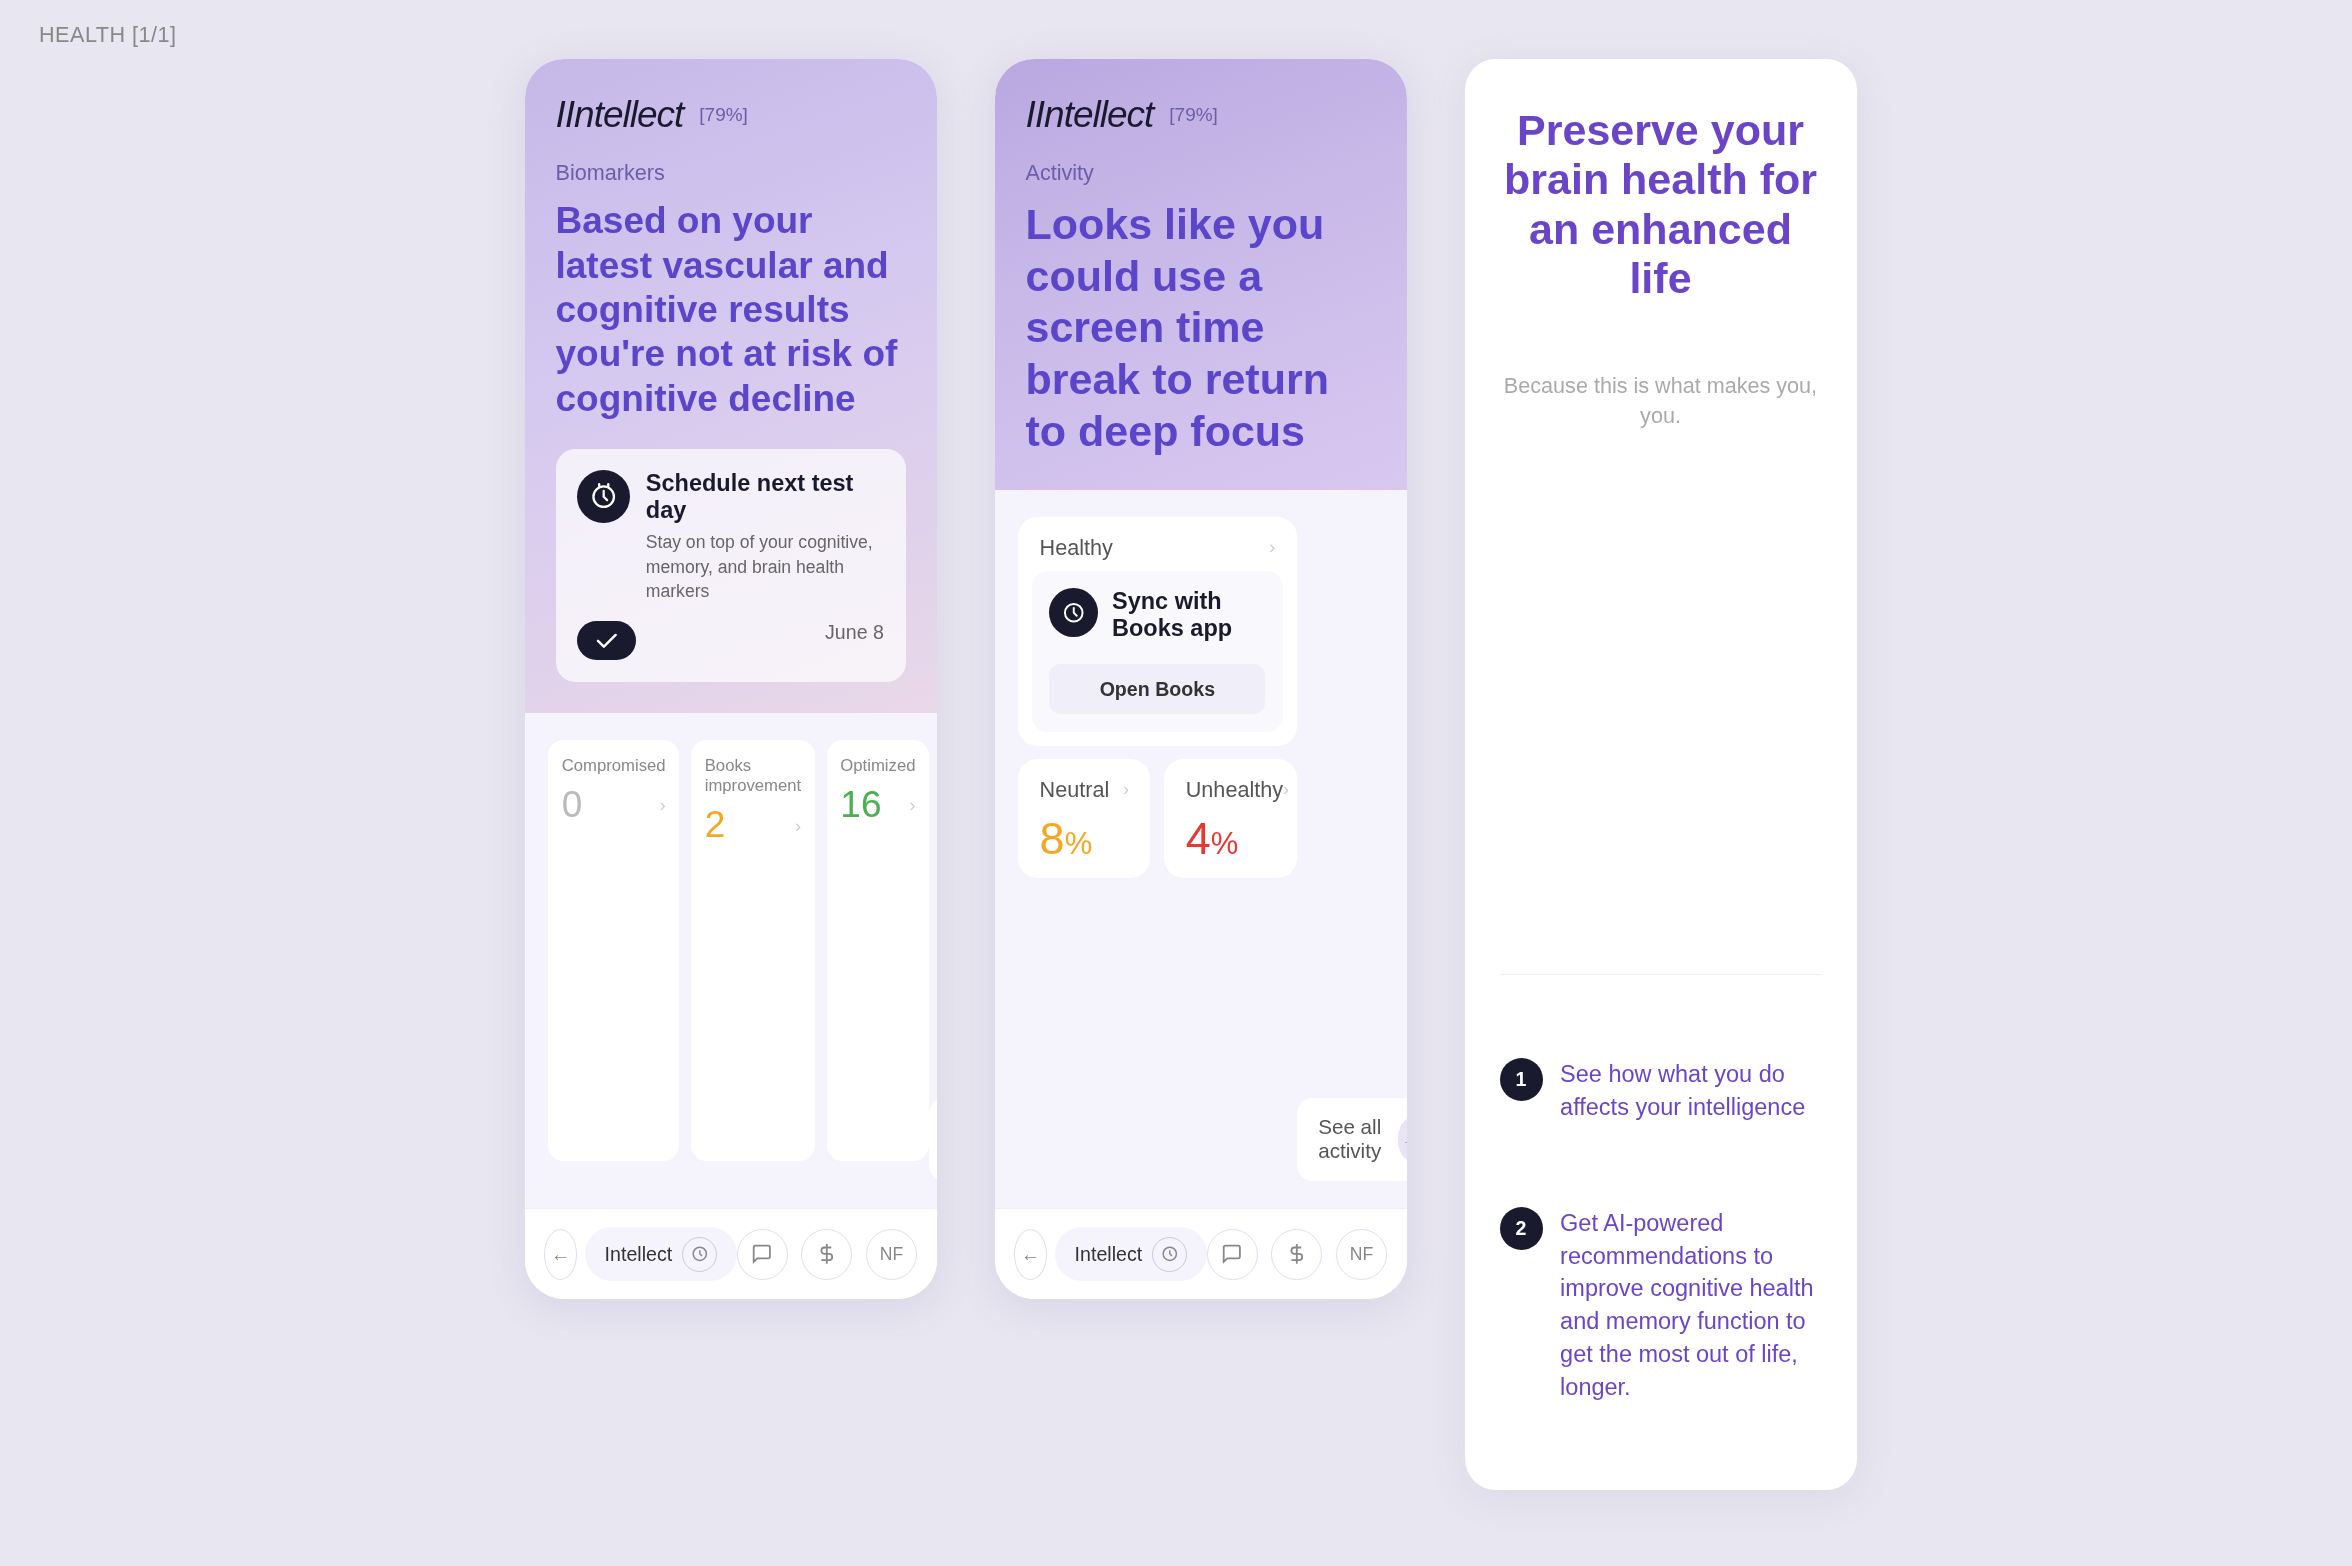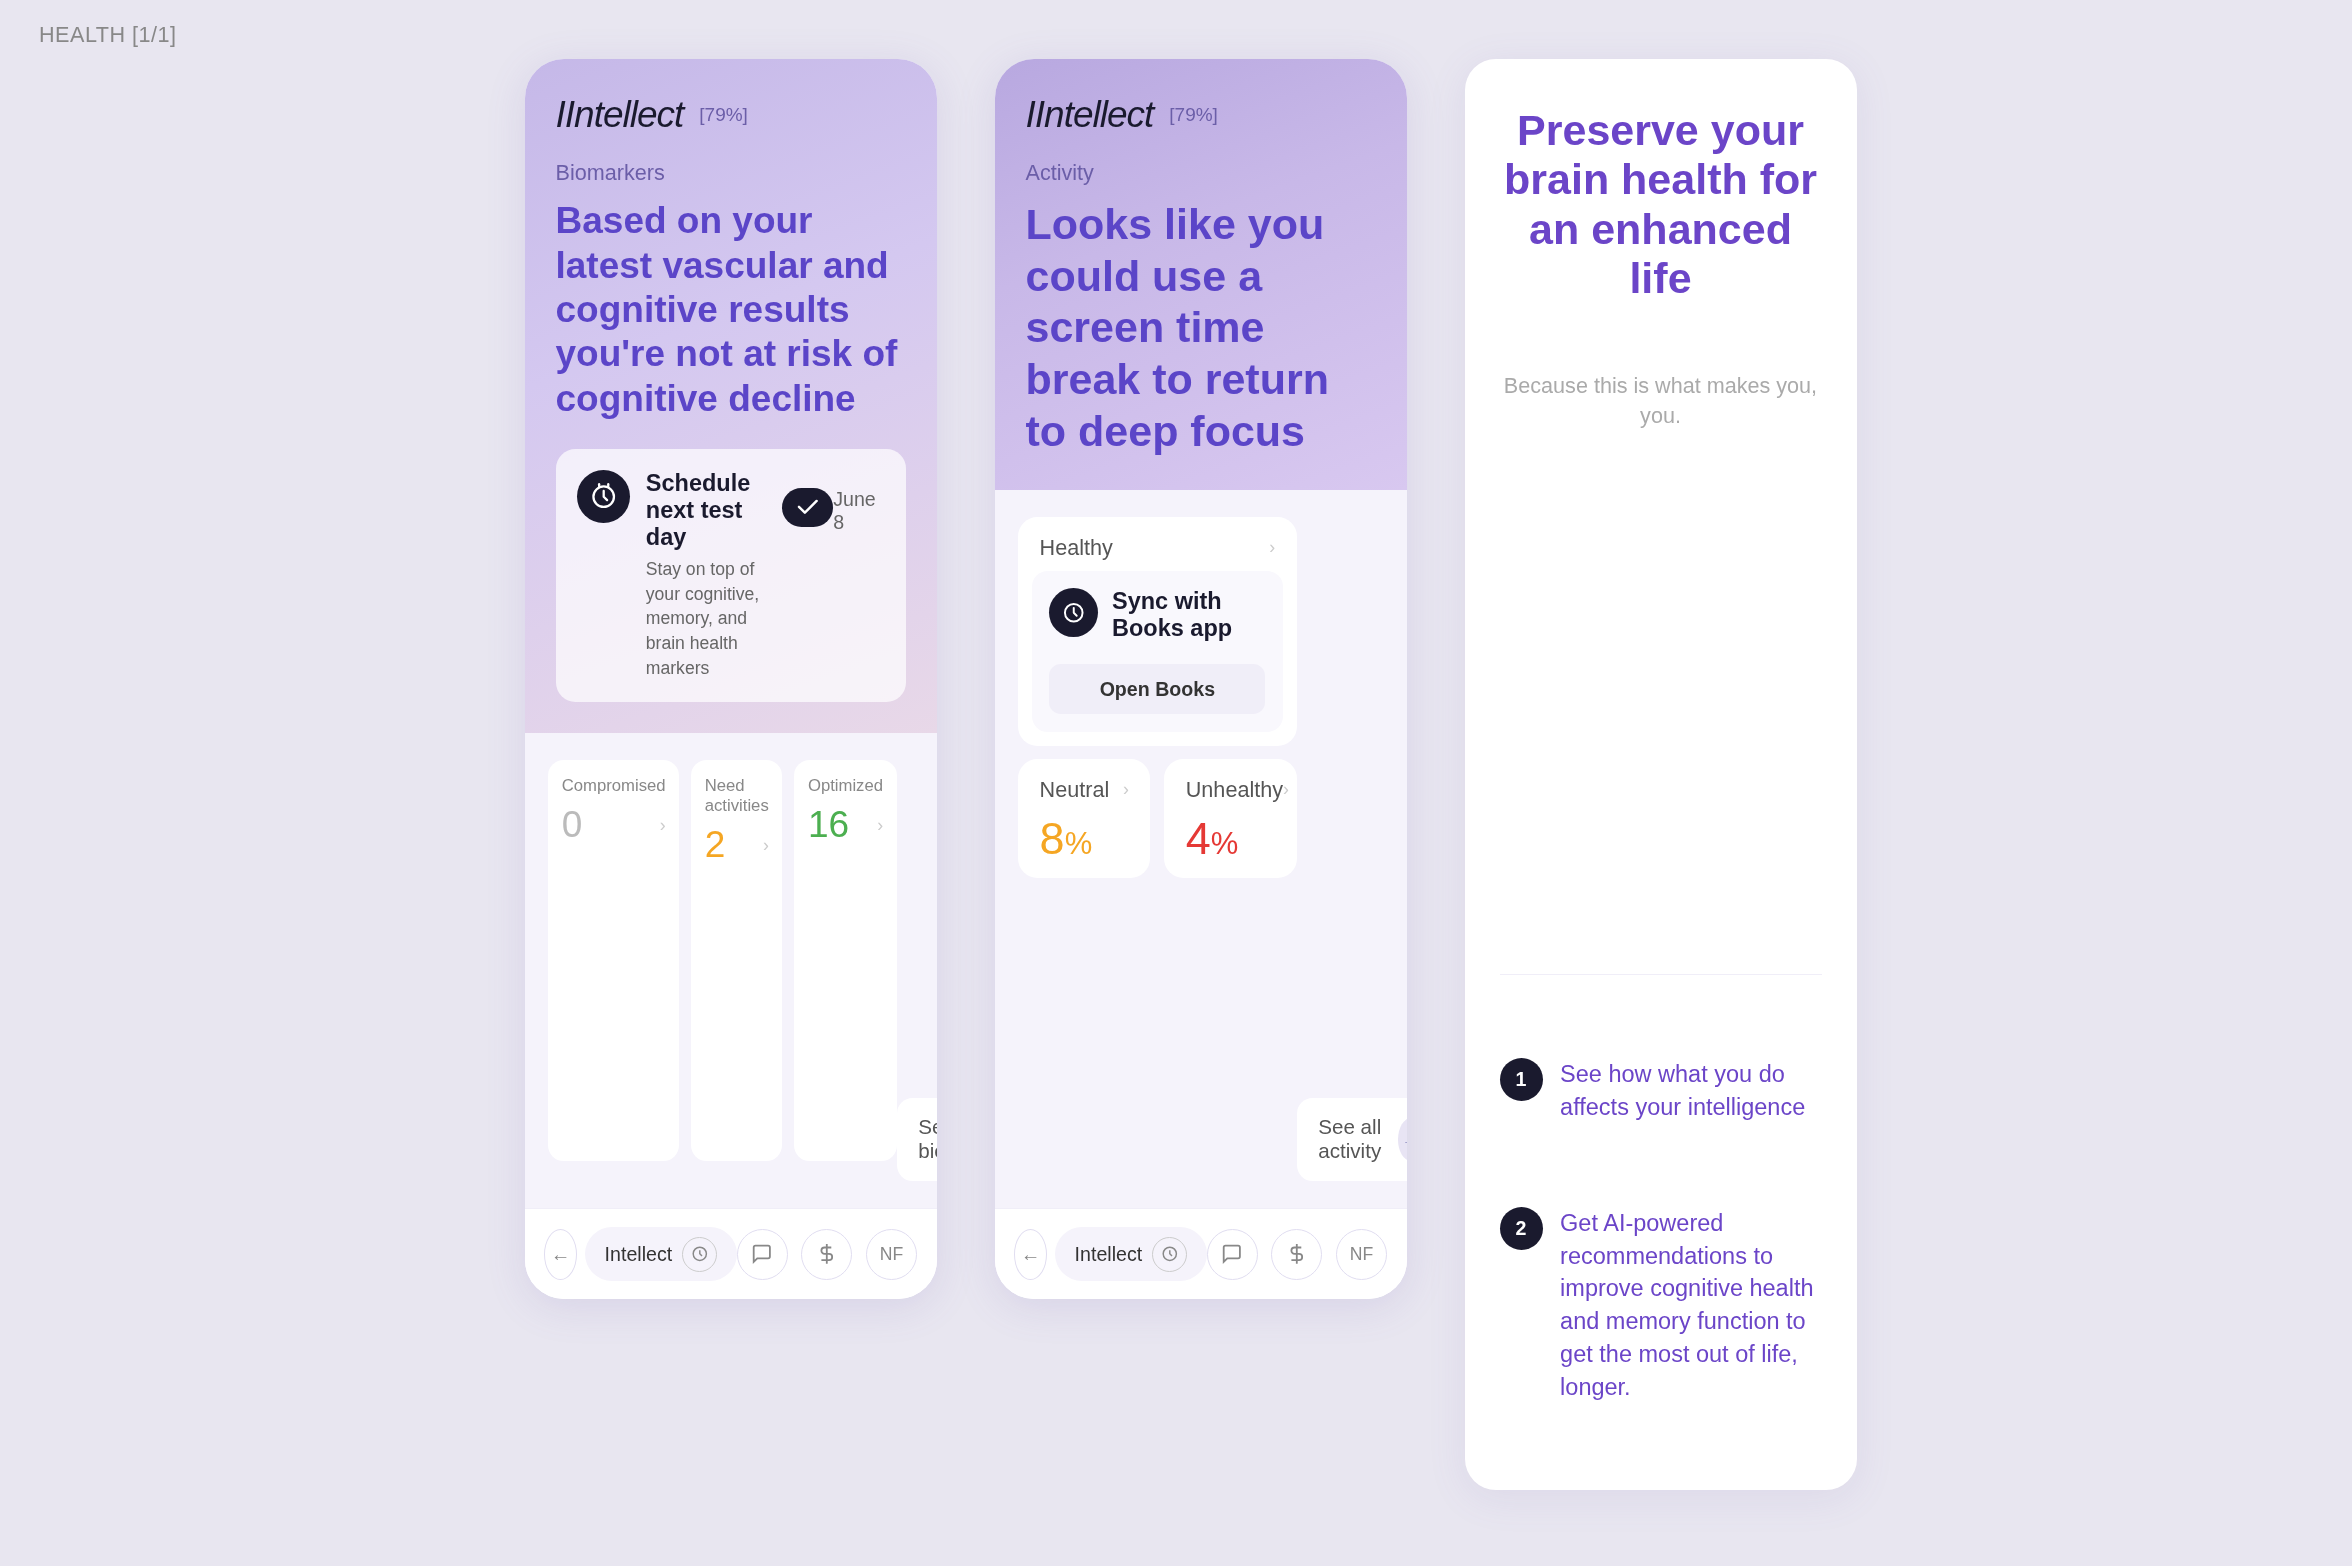--- a/index.html
+++ b/index.html
@@ -101,21 +101,21 @@
       color: #5b45c8;
       line-height: 1.2;
       margin-bottom: 0;
     }
 
     .schedule-card {
       background: rgba(255,255,255,0.7);
       border-radius: 19.6px;
       padding: 21.6px 21.6px;
       display: flex;
-      flex-direction: row;
+      flex-direction: column;
     }
 
     .schedule-card-top {
       display: flex;
       align-items: flex-start;
       gap: 15.7px;
     }
 
     .schedule-icon {
       width: 53px;
@@ -538,21 +538,21 @@
     <div class="phone-body">
       <div class="stats-row">
         <div class="stat-card">
           <div class="stat-label">Compromised</div>
           <div class="stat-row-inner">
             <div class="stat-value gray">0</div>
             <span class="chevron-right">›</span>
           </div>
         </div>
         <div class="stat-card">
-          <div class="stat-label">Need activities</div>
+          <div class="stat-label">Books improvement</div>
           <div class="stat-row-inner">
             <div class="stat-value orange">2</div>
             <span class="chevron-right">›</span>
           </div>
         </div>
         <div class="stat-card">
           <div class="stat-label">Optimized</div>
           <div class="stat-row-inner">
             <div class="stat-value green">16</div>
             <span class="chevron-right">›</span>

